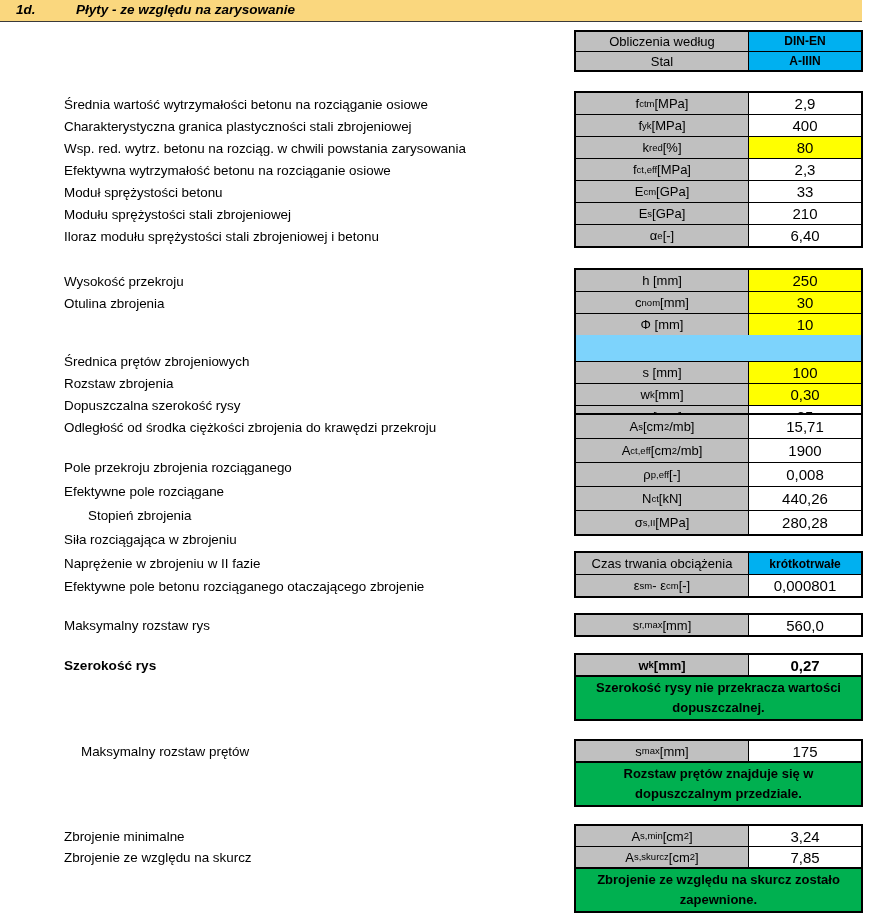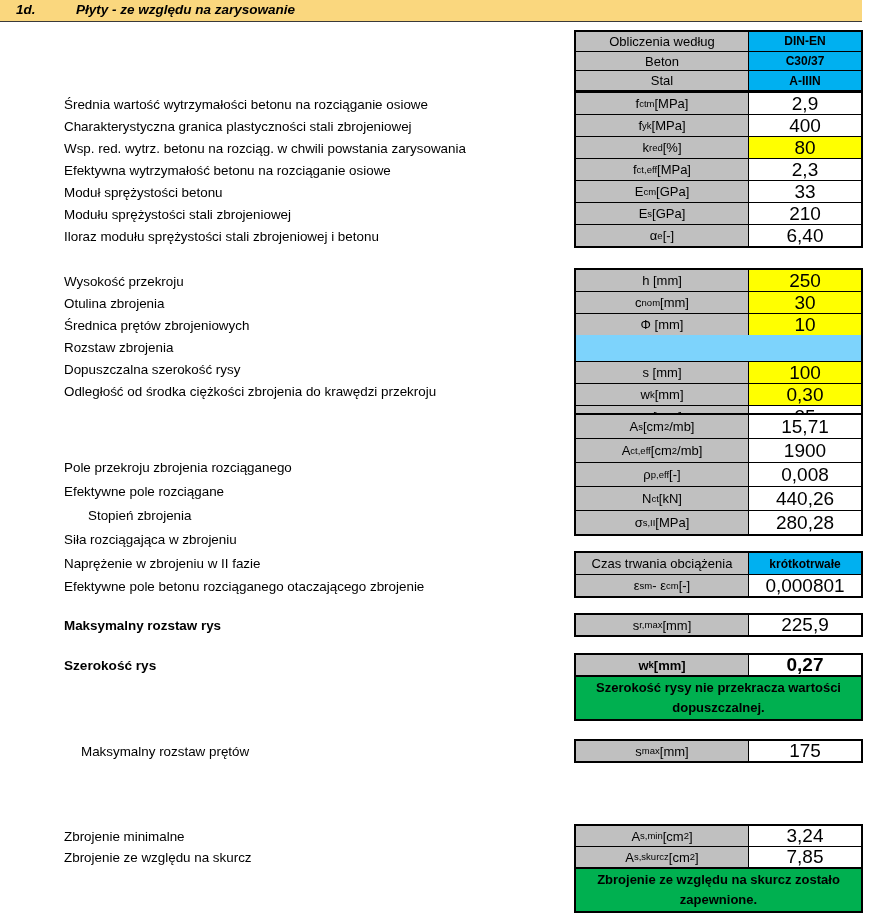--- a/index.html
+++ b/index.html
@@ -32,21 +32,21 @@
   .pcell{
     width:172px;flex:none;
     background:var(--gray,#C0C0C0);
     border-right:1px solid #000;
     display:flex;align-items:center;justify-content:center;
     font-size:13px;white-space:nowrap;
   }
   .pcell.bold{font-weight:bold;}
   .vcell{
     flex:1;display:flex;align-items:center;justify-content:center;
-    font-size:19px;white-space:nowrap;
+    font-size:15px;white-space:nowrap;
   }
   .vcell.white{background:#ffffff;}
   .vcell.yellow{background:var(--yellow,#FFFF00);}
   .vcell.cyan{background:var(--cyan,#00B0F0);font-weight:bold;font-size:12px;}
   .vcell.bold{font-weight:bold;}
   .banner{
     border-top:2px solid #000;
     background:var(--green,#00B050);
     min-height:42px;box-sizing:border-box;
     display:flex;align-items:center;justify-content:center;
@@ -68,26 +68,20 @@
     <div class="group" style="top: 30px;">
       <div class="tbl">
         <div class="row" style="height: 18.7px;">
           <div class="pcell">
             <span>Obliczenia według</span>
           </div>
           <div class="vcell cyan bold">DIN-EN</div>
         </div>
         <div class="row" style="height: 18.7px;">
           <div class="pcell">
-            <span>Beton</span>
-          </div>
-          <div class="vcell cyan bold">C30/37</div>
-        </div>
-        <div class="row" style="height: 18.7px;">
-          <div class="pcell">
             <span>Stal</span>
           </div>
           <div class="vcell cyan bold">A-IIIN</div>
         </div>
       </div>
     </div>
     <div class="group" style="top: 91px;">
       <div class="labels">
         <div class="label-line" style="height: 22px;">Średnia wartość wytrzymałości betonu na rozciąganie osiowe</div>
         <div class="label-line" style="height: 22px;">Charakterystyczna granica plastyczności stali zbrojeniowej</div>
@@ -153,21 +147,21 @@
             <span> [-]</span>
           </div>
           <div class="vcell white">6,40</div>
         </div>
       </div>
     </div>
     <div class="group" style="top: 268px;">
       <div class="labels">
         <div class="label-line" style="height: 22px;">Wysokość przekroju</div>
         <div class="label-line" style="height: 22px;">Otulina zbrojenia</div>
-        <div class="label-line" style="height: 22px;">Średnica prętów zbrojeniowych</div>
+        <div class="label-line" style="height: 22px; margin-top: 36px;">Średnica prętów zbrojeniowych</div>
         <div class="label-line" style="height: 22px;">Rozstaw zbrojenia</div>
         <div class="label-line" style="height: 22px;">Dopuszczalna szerokość rysy</div>
         <div class="label-line" style="height: 22px;">Odległość od środka ciężkości zbrojenia do krawędzi przekroju</div>
       </div>
       <div class="tbl">
         <div class="row" style="height: 21px;">
           <div class="pcell">
             <span>h [mm]</span>
           </div>
           <div class="vcell yellow">250</div>
@@ -282,30 +276,30 @@
             <span>- ε</span>
             <sub>cm</sub>
             <span> [-]</span>
           </div>
           <div class="vcell white">0,000801</div>
         </div>
       </div>
     </div>
     <div class="group" style="top: 613px;">
       <div class="labels">
-        <div class="label-line" style="height: 21px; font-weight: bold;">Maksymalny rozstaw rys</div>
+        <div class="label-line" style="height: 21px;">Maksymalny rozstaw rys</div>
       </div>
       <div class="tbl">
         <div class="row" style="height: 20px;">
           <div class="pcell">
             <span>s</span>
             <sub>r,max</sub>
             <span> [mm]</span>
           </div>
-          <div class="vcell white">225,9</div>
+          <div class="vcell white">560,0</div>
         </div>
       </div>
     </div>
     <div class="group" style="top: 653px;">
       <div class="labels bold">
         <div class="label-line" style="height: 21px;">Szerokość rys</div>
       </div>
       <div class="tbl">
         <div class="row" style="height: 20px;">
           <div class="pcell bold">
@@ -324,20 +318,21 @@
       </div>
       <div class="tbl">
         <div class="row" style="height: 20px;">
           <div class="pcell">
             <span>s</span>
             <sub>max</sub>
             <span> [mm]</span>
           </div>
           <div class="vcell white">175</div>
         </div>
+        <div class="banner">Rozstaw prętów znajduje się w dopuszczalnym przedziale.</div>
       </div>
     </div>
     <div class="group" style="top: 824px;">
       <div class="labels">
         <div class="label-line" style="height: 21px;">Zbrojenie minimalne</div>
         <div class="label-line" style="height: 21px;">Zbrojenie ze względu na skurcz</div>
       </div>
       <div class="tbl">
         <div class="row" style="height: 20px;">
           <div class="pcell">

